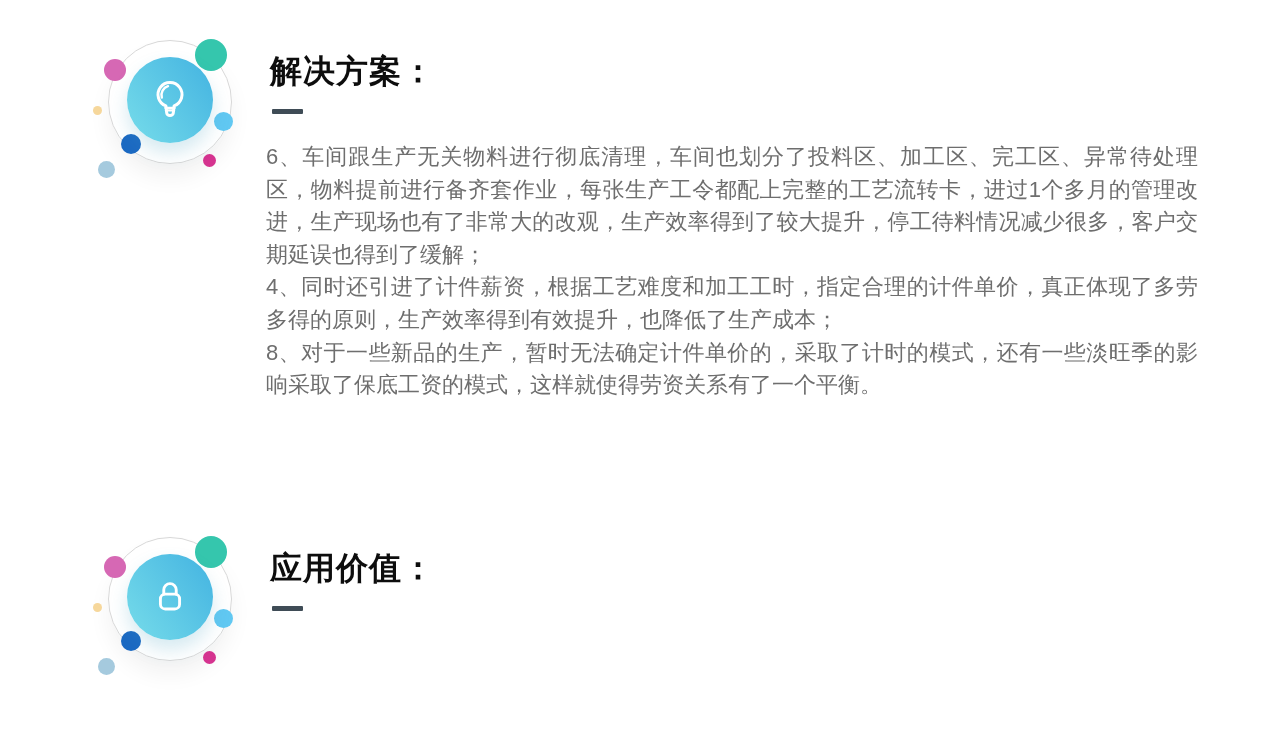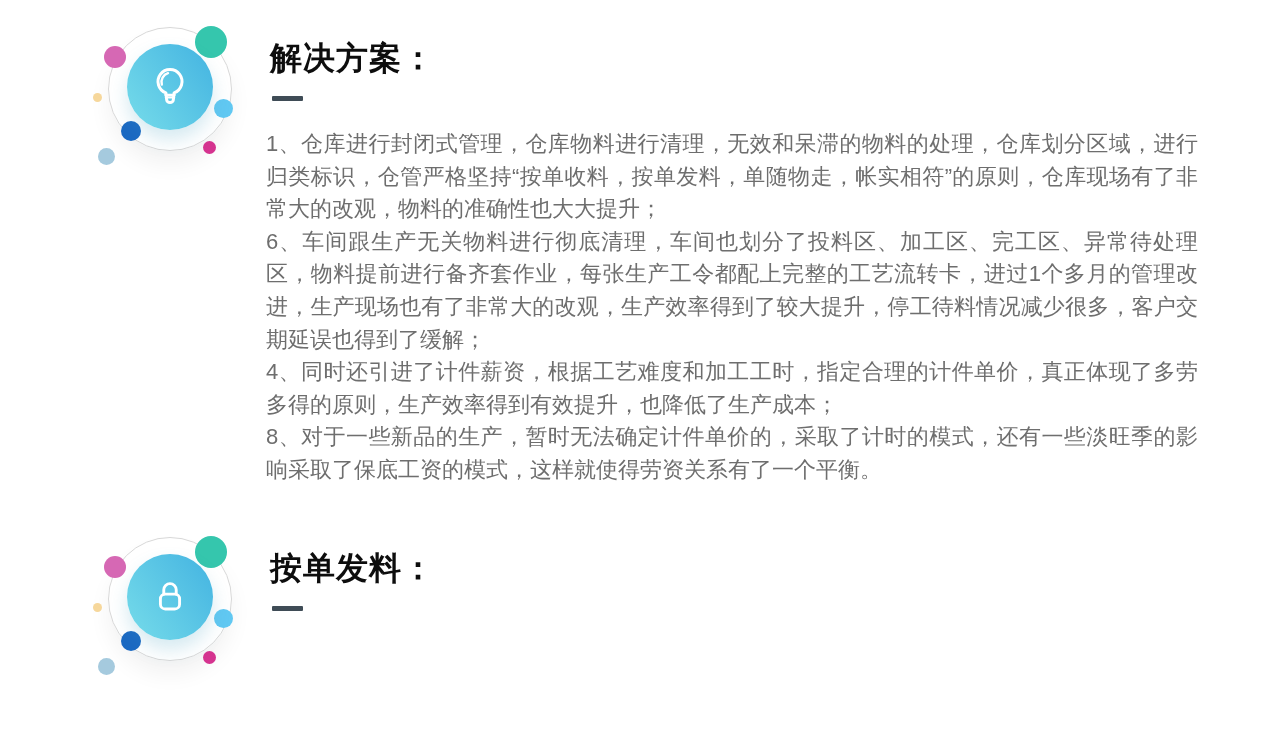--- a/index.html
+++ b/index.html
@@ -6,21 +6,21 @@
   html, body { background: #ffffff; }
   .page {
     position: relative;
     width: 1264px;
     height: 754px;
     background: #ffffff;
     overflow: hidden;
     font-family: "Liberation Sans", "DejaVu Sans", sans-serif;
   }
   .section { position: absolute; left: 0; width: 1264px; }
-  .section.s1 { top: 0; height: 510px; padding-left: 44px; }
+  .section.s1 { top: 13px; height: 510px; padding-left: 44px; }
   .section.s2 { top: 510px; height: 244px; }
 
   
   .icon-cluster { position: absolute; left: 90px; top: 16px; width: 160px; height: 160px; }
   .ring {
     position: absolute; left: 18px; top: 11px; width: 124px; height: 124px;
     border: 1px solid #d8d8d8; border-radius: 50%;
     box-shadow: 0 14px 22px rgba(0,0,0,0.05);
   }
   .bubble {
@@ -77,21 +77,20 @@
           <path d="M 19.9 29.8 A 12 12 0 1 1 28.1 29.8 L 27.4 36.2 A 3.4 3.4 0 0 1 20.6 36.2 Z" stroke-width="3"></path>
           <line x1="19.4" y1="31.9" x2="28.6" y2="31.9" stroke-width="2.2"></line>
           <line x1="19.9" y1="34.4" x2="28.1" y2="34.4" stroke-width="2.2"></line>
           <path d="M 15.8 21.5 A 9.2 9.2 0 0 1 22 10.2" stroke-width="2.4"></path>
         </svg>
       </span>
     </div>
     <h2 class="title">解决方案：</h2>
     <div class="dash"></div>
     <div class="body-text">
-        <p>1、仓库进行封闭式管理，仓库物料进行清理，无效和呆滞的物料的处理，仓库划分区域，进行归类标识，仓管严格坚持“按单收料，按单发料，单随物走，帐实相符”的原则，仓库现场有了非常大的改观，物料的准确性也大大提升；</p>
         <p>6、车间跟生产无关物料进行彻底清理，车间也划分了投料区、加工区、完工区、异常待处理区，物料提前进行备齐套作业，每张生产工令都配上完整的工艺流转卡，进过1个多月的管理改进，生产现场也有了非常大的改观，生产效率得到了较大提升，停工待料情况减少很多，客户交期延误也得到了缓解；</p>
         <p>4、同时还引进了计件薪资，根据工艺难度和加工工时，指定合理的计件单价，真正体现了多劳多得的原则，生产效率得到有效提升，也降低了生产成本；</p>
         <p>8、对于一些新品的生产，暂时无法确定计件单价的，采取了计时的模式，还有一些淡旺季的影响采取了保底工资的模式，这样就使得劳资关系有了一个平衡。</p>
       </div>
   </section>
 
   <section class="section s2">
     <div class="icon-cluster">
       <span class="ring"></span>
       <span class="dot dot-teal"></span>
@@ -101,17 +100,17 @@
       <span class="dot dot-lightblue"></span>
       <span class="dot dot-magenta"></span>
       <span class="dot dot-paleblue"></span>
       <span class="bubble">
         <svg width="46" height="46" viewBox="0 0 48 48" fill="none" stroke="#ffffff" stroke-linecap="round" stroke-linejoin="round">
           <rect x="14" y="21" width="20" height="15.5" rx="5" stroke-width="3"></rect>
           <path d="M 17.5 21 V 16.5 A 6.5 6.5 0 0 1 30.5 16.5 V 21" stroke-width="3"></path>
         </svg>
       </span>
     </div>
-    <h2 class="title">按单发料：</h2>
+    <h2 class="title">应用价值：</h2>
     <div class="dash"></div>
   </section>
 
 </div>
 
 </body></html>

